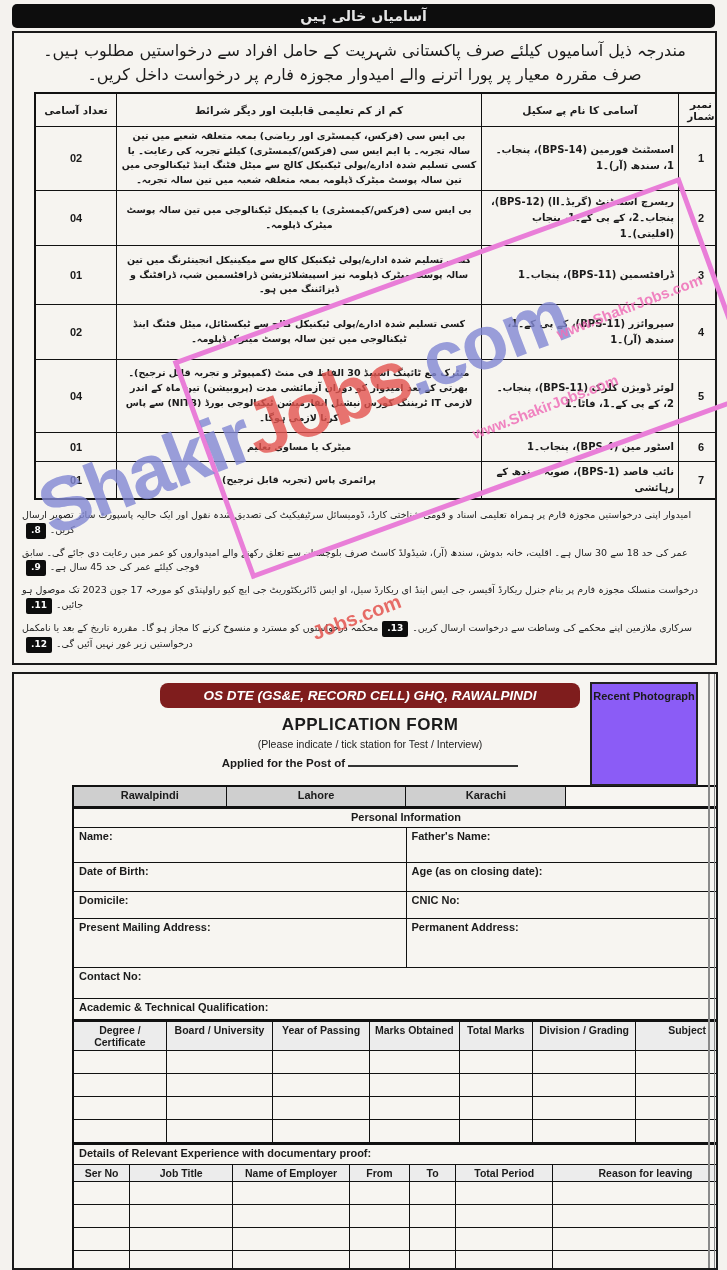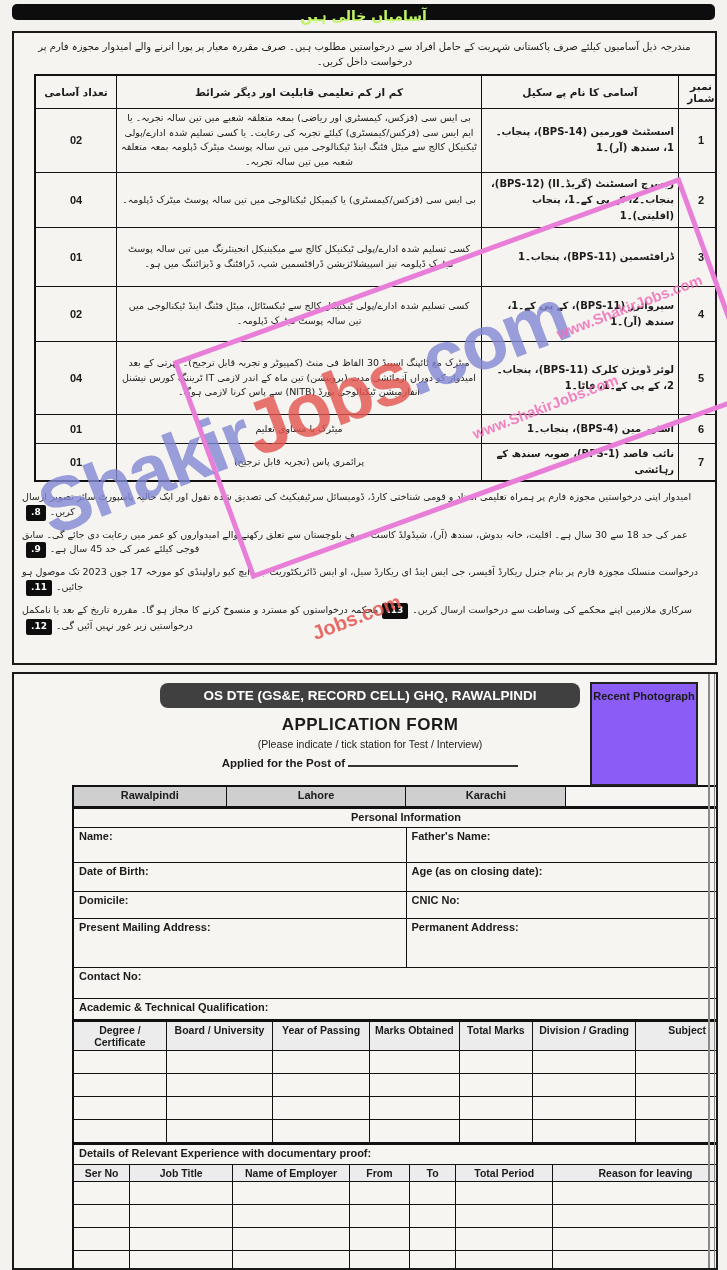--- a/index.html
+++ b/index.html
@@ -1,27 +1,27 @@
 <!DOCTYPE html>
 <html><head>
 <meta charset="utf-8">
 <style>
   html,body{margin:0;padding:0;}
   body{background:#dcdad6;font-family:"Liberation Sans",sans-serif;}
   .page{position:relative;width:727px;height:1270px;background:#f4f2ee;overflow:hidden;color:#1b1b1b;}
   .urdu{font-family:"DejaVu Sans",sans-serif;}
 
   
-  .ad-title{position:absolute;left:12px;top:4px;width:703px;height:16px;background:#0d0d0d;border-radius:5px;
-    color:#bef264;text-align:center;font-weight:bold;font-size:14px;line-height:24px;}
+  .ad-title{position:absolute;left:12px;top:4px;width:703px;height:24px;background:#0d0d0d;border-radius:5px;
+    color:#e5e5e5;text-align:center;font-weight:bold;font-size:14px;line-height:24px;}
   .ad-box{position:absolute;left:12px;top:31px;width:701px;height:630px;border:2px solid #1a1a1a;overflow:hidden;background:#f6f4f0;}
-  .ad-intro{direction:rtl;text-align:center;font-size:10px;padding:6px 10px 2px 10px;line-height:1.5;}
+  .ad-intro{direction:rtl;text-align:center;font-size:16px;padding:6px 10px 2px 10px;line-height:1.5;}
   table{border-collapse:collapse;}
   .jobs{direction:rtl;table-layout:fixed;width:660px;margin:3px 20px 6px 20px;border:2px solid #111;}
-  .jobs th,.jobs td{border:1.5px solid #111;padding:2px 4px;vertical-align:middle;}
+  .jobs th,.jobs td{border:1.5px solid #111;padding:2px 4px;vertical-align:middle;font-weight:bold;}
   .jobs th{font-size:10.5px;font-weight:bold;height:28px;}
   .col-ser{width:36px}.col-post{width:188px}.col-qual{width:356px}.col-cnt{width:72px}
   .jobs td.ser,.jobs td.cnt{direction:ltr;text-align:center;font-weight:bold;font-size:11px;}
   .jobs td.post{font-size:10px;text-align:right;font-weight:bold;line-height:1.6;}
   .jobs td.qual{font-size:9.5px;text-align:center;line-height:1.55;}
   .jobs tbody tr:nth-child(1) td{height:58px}
   .jobs tbody tr:nth-child(2) td{height:50px}
   .jobs tbody tr:nth-child(3) td{height:54px}
   .jobs tbody tr:nth-child(4) td{height:50px}
   .jobs tbody tr:nth-child(5) td{height:68px}
@@ -36,22 +36,22 @@
   .wm{position:absolute;pointer-events:none;z-index:9;}
   .wm-frame{left:196px;top:262px;width:530px;height:222px;border:5px solid rgba(233,126,216,.8);transform:rotate(-20deg);}
   .wm-big{left:42px;top:468px;width:720px;transform:rotate(-21deg);transform-origin:0 50%;
     font-size:76px;font-weight:bold;letter-spacing:-2px;opacity:.8;white-space:nowrap;}
   .wm-small{font-size:15px;font-weight:bold;transform:rotate(-21deg);opacity:.85;white-space:nowrap;}
 
   
   .form-box{position:absolute;left:12px;top:672px;width:702px;height:594px;border:2px solid #1a1a1a;background:#f7f5f1;overflow:hidden;}
   .form-box::after{content:"";position:absolute;right:1px;top:0;bottom:0;width:4px;border-left:2px solid #8a8a8a;border-right:1px solid #8a8a8a;}
   .form-inner{padding:7px 12px 0 22px;position:relative;}
-  .dept-pill{width:420px;margin:2px auto 0 auto;background:#404040;border-radius:8px;color:#fff;
-    text-align:center;font-weight:bold;font-size:13.5px;line-height:25px;}
+  .dept-pill{width:420px;margin:2px auto 0 auto;background:#7f1d1d;border-radius:8px;color:#fff;
+    text-align:center;font-weight:bold;font-size:13.5px;line-height:25px;font-style:italic;}
   .form-title{text-align:center;font-weight:bold;font-size:17px;margin-top:7px;letter-spacing:.5px;}
   .tick-note{text-align:center;font-size:10.5px;margin-top:3px;color:#222;}
   .applied{line-height:26px;text-align:center;font-weight:bold;font-size:11.5px;}
   .blank{display:inline-block;border-bottom:2px solid #333;height:10px;vertical-align:baseline;}
   .photo-box{position:absolute;top:8px;right:18px;width:104px;height:95px;border:2px solid #222;background:#8b5cf6;
     text-align:center;font-weight:bold;font-size:11px;padding-top:5px;line-height:1.3;}
   .ftable{width:100%;margin-top:-1px;border:2px solid #111;margin-left:36px;}
   .ftable th,.ftable td{border:1.5px solid #111;font-size:11px;padding:2px 5px;vertical-align:top;}
   .stations{margin-top:9px;}
   .stations td{text-align:center;font-weight:bold;height:15px;background:#cfcfcf;}

